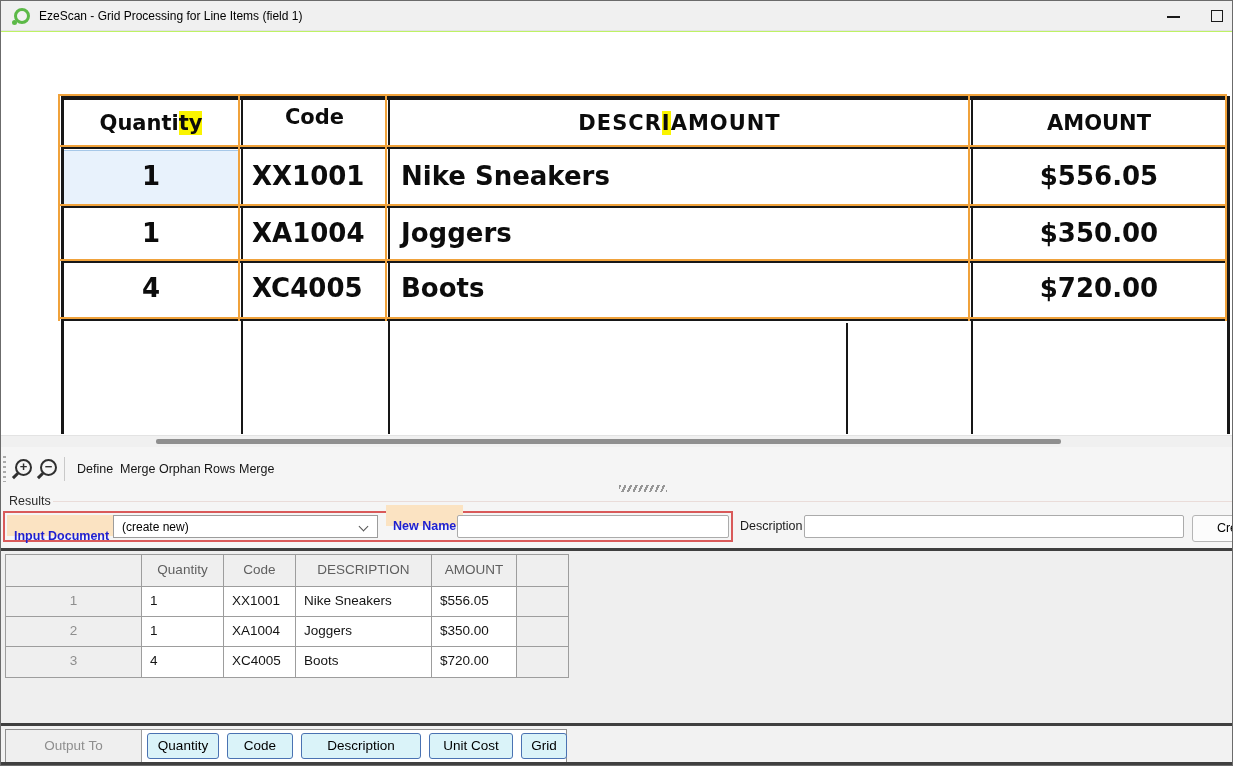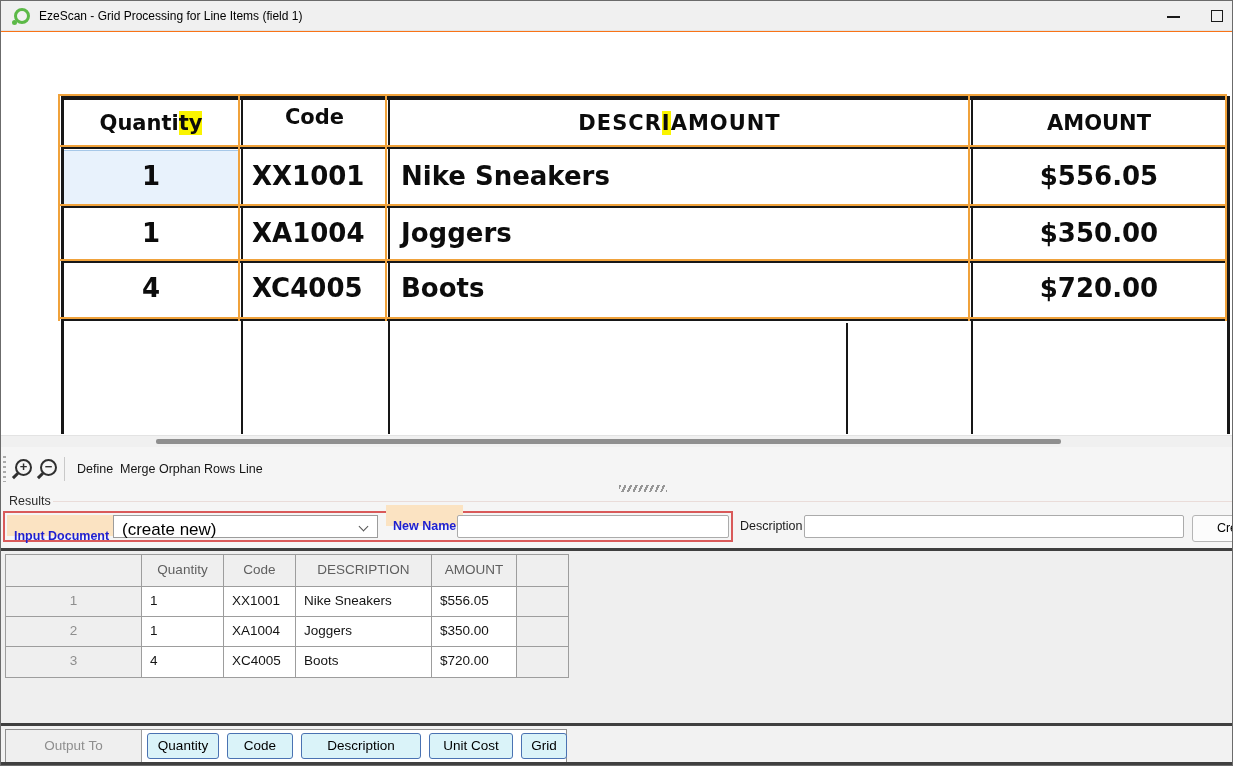--- a/index.html
+++ b/index.html
@@ -1,19 +1,19 @@
 <!DOCTYPE html>
 <html><head>
 <meta charset="utf-8">
 <style>
   * { margin:0; padding:0; box-sizing:border-box; }
   body { background:#cfcfcf; font-family:"Liberation Sans", sans-serif; }
   #window {
     position:relative; width:1233px; height:766px; overflow:hidden;
-    background:#f97316; border:1px solid #6b6b6b;
+    background:#bef264; border:1px solid #6b6b6b;
   }
   .abs { position:absolute; }
 
   
   .titlebar { left:0; top:0; width:100%; height:30px; background:#f0f0f0; border-bottom:1px solid #e2e2e2; }
   .logo-ring { left:13px; top:7px; width:16px; height:16px; border:3px solid #5cb947; border-radius:50%; }
   .logo-dot { left:11px; top:19px; width:5px; height:5px; background:#5cb947; border-radius:50%; }
   .win-title { left:38px; top:8px; font-size:12px; color:#000; }
   .min-glyph { left:1166px; top:15px; width:13px; height:2px; background:#1a1a1a; }
   .max-glyph { left:1210px; top:9px; width:12px; height:12px; border:1.5px solid #1a1a1a; background:transparent; }
@@ -50,21 +50,21 @@
     background:repeating-linear-gradient(115deg,#969696 0 2px,transparent 2px 5px); }
 
   .results-label { left:8px; top:493px; font-size:12.5px; color:#2b2b2b; z-index:2; }
   .groupbox-line { left:52px; top:500px; width:1181px; height:1px; background:#eadcd9; }
 
   
   .required-box { left:2px; top:510px; width:730px; height:31px; border:2px solid #d95a5a; z-index:1; }
   .field-label { height:21px; padding:14px 7px 0 7px; background:#fbe3c2; color:#1f1fd0;
     font-weight:bold; font-size:12.5px; z-index:2; }
   .combo { left:112px; top:514px; width:265px; height:23px; background:#fff; border:1px solid #9c9c9c; z-index:2; }
-  .combo-value { position:absolute; left:8px; top:4px; font-size:17px; color:#000; }
+  .combo-value { position:absolute; left:8px; top:4px; font-size:12px; color:#000; }
   .chev { position:absolute; right:10px; top:7px; width:7px; height:7px;
     border-right:1.6px solid #555; border-bottom:1.6px solid #555; transform:rotate(45deg); }
   .text-input { height:23px; background:#fff; border:1px solid #ababab; border-radius:2px;
     font-family:"Liberation Sans",sans-serif; font-size:12.5px; padding:0 6px; z-index:2; outline:none; }
   .plain-label { font-size:12.5px; color:#1a1a1a; }
   .create-btn { left:1191px; top:514px; width:70px; height:27px; background:#fcfcfc;
     border:1px solid #b5b5b5; border-radius:3px; font-size:12.5px; color:#000;
     text-align:center; line-height:25px; z-index:2; }
 
   .dark-rule { left:0; width:100%; height:3px; background:#3f3f3f; z-index:5; }
@@ -169,21 +169,21 @@
     <span class="zi-glyph">+</span>
     <span class="zi-handle"></span>
   </span>
   <span class="abs zoomicon" style="left:39px; top:458px;">
     <span class="zi-glyph">−</span>
     <span class="zi-handle"></span>
   </span>
   <div class="abs tb-sep"></div>
   <span class="abs tb-item" style="left:76px;">Define</span>
   <span class="abs tb-item" style="left:119px;">Merge Orphan Rows</span>
-  <span class="abs tb-item" style="left:238px;">Line</span>
+  <span class="abs tb-item" style="left:238px;">Merge</span>
   <div class="abs splitter-grip"></div>
 
   <div class="abs groupbox-line"></div>
   <span class="abs results-label">Results</span>
 
   <div class="abs required-box"></div>
   <span class="abs field-label" style="left:6px; top:514px;">Input Document</span>
   <div class="abs combo">
     <span class="combo-value">(create new)</span>
     <span class="chev"></span>

